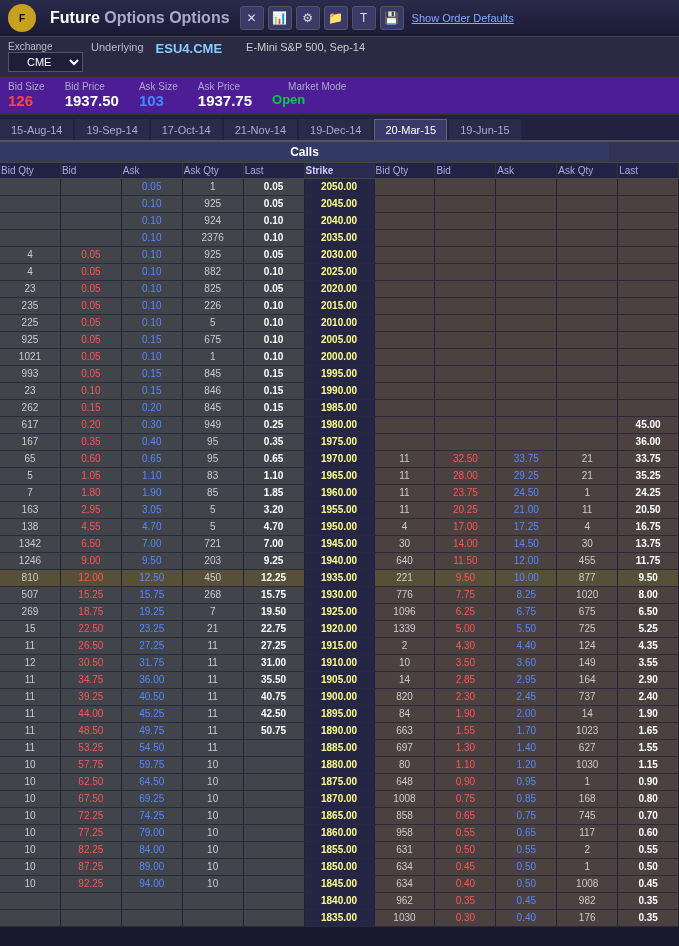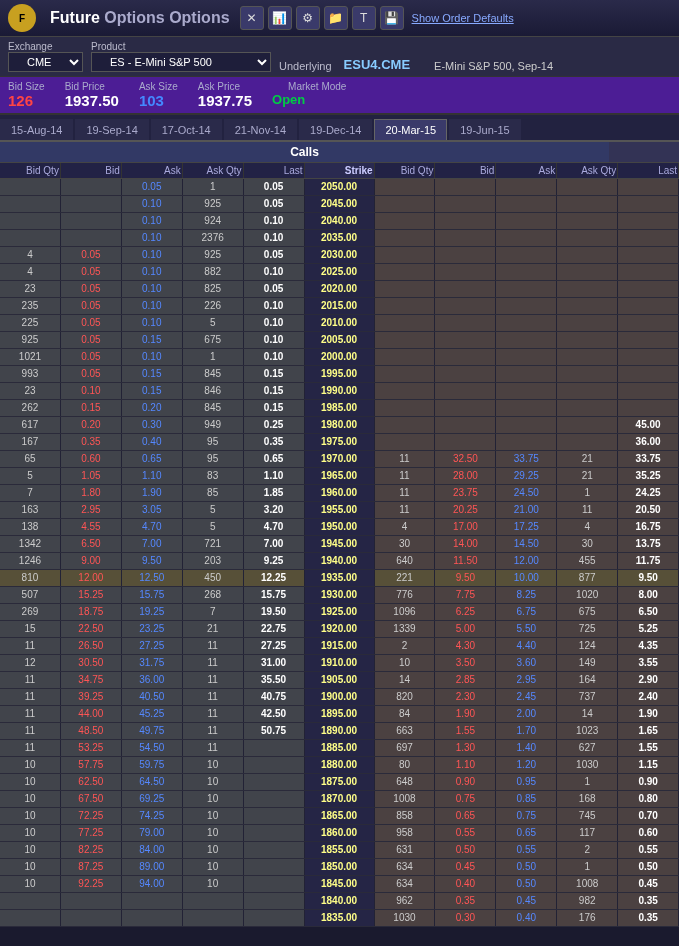--- a/index.html
+++ b/index.html
@@ -45,21 +45,21 @@
       display: flex; align-items: center; justify-content: center;
       cursor: pointer; font-size: 12px; color: #ddd;
     }
     .show-defaults { color: #88aaff; font-size: 11px; margin-left: 8px; cursor: pointer; text-decoration: underline; }
 
     
     .controls-row {
       background: #2a2a45;
       padding: 4px 8px;
       display: flex;
-      align-items: flex-end;
+      align-items: flex-start;
       gap: 8px;
       border-bottom: 1px solid #333;
     }
     .label-sm { font-size: 10px; color: #bbbbcc; display: block; }
     .select-wrap { display: flex; flex-direction: column; }
     select {
       background: #1e1e3a;
       color: #fff;
       border: 1px solid #555;
       padding: 2px 14px;
@@ -131,21 +131,21 @@
     .puts-header { background: rgba(255,100,100,0.15); }
     .strike-header { width: 70px; text-align: center; padding: 3px; font-size: 12px; font-weight: bold; color: #ffffff; background: #333355; }
 
     .col-headers {
       display: flex;
       background: #222245;
       border-bottom: 1px solid #444;
     }
     .ch {
       flex: 1;
-      text-align: right;
+      text-align: left;
       padding: 2px 1px;
       font-size: 10px;
       color: #aaaadd;
       border-right: 1px solid #333;
     }
     .ch.strike { width: 70px; flex: none; background: #2a2a50; color: #ccccff; font-weight: bold; }
 
     .chain-row {
       display: flex;
       border-bottom: 1px solid #2a2a3a;
@@ -194,26 +194,20 @@
     <div class="toolbar-icon">💾</div>
   </div>
   <span class="show-defaults">Show Order Defaults</span>
 </div>
 
 <div class="controls-row">
   <div class="select-wrap">
     <span class="label-sm">Exchange</span>
     <select>
       <option>CME</option>
-    </select>
-  </div>
-  <div class="select-wrap">
-    <span class="label-sm">Product</span>
-    <select style="width:180px;">
-      <option>ES - E-Mini S&amp;P 500</option>
     </select>
   </div>
   <span class="underlying-label">Underlying</span>
   <span class="underlying-value">ESU4.CME</span>
   <span class="product-desc">E-Mini S&amp;P 500, Sep-14</span>
 </div>
 
 <div class="price-row">
   <div class="price-block">
     <span class="price-label">Bid Size</span>

